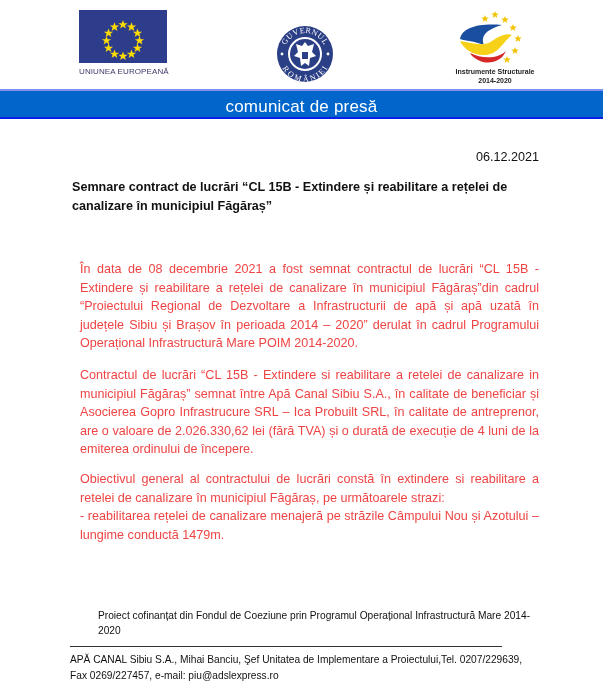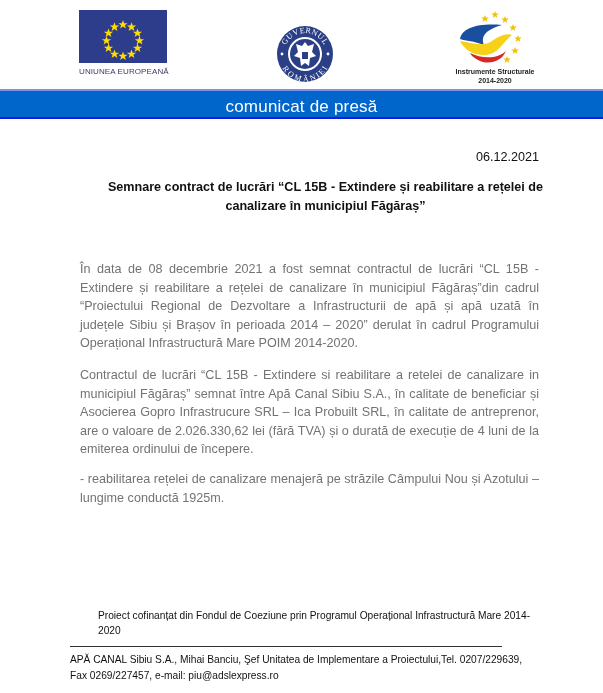--- a/index.html
+++ b/index.html
@@ -18,24 +18,24 @@
   .is-logo { position: absolute; left: 440px; top: 5px; width: 110px; height: 80px; }
   .is-label { position: absolute; left: 0; top: 62px; width: 110px; text-align: center; font-size: 7px; font-weight: bold; color: #222; line-height: 9px; }
 
   .press-band {
     position: absolute; left: 0; top: 89px; width: 603px; height: 30px;
     background: #0066cc; border-top: 2px solid #7f8ff0; border-bottom: 2px solid #0a1ee6;
     display: flex; align-items: flex-end; justify-content: center;
   }
   .press-band span { color: #ffffff; font-size: 17px; letter-spacing: 0.2px; }
 
-  .doc { position: absolute; left: 80px; width: 459px; font-family: "Liberation Sans", sans-serif; font-size: 12.6px; line-height: 18.5px; color: #737373; }
+  .doc { position: absolute; left: 80px; width: 459px; font-family: "Liberation Sans", sans-serif; font-size: 12.6px; line-height: 18.5px; color: #ef4444; }
 
   .date { position: absolute; top: 150px; right: 64px; font-size: 12.6px; }
-  .title { position: absolute; left: 96px; top: 178px; width: 459px; text-align: center; font-weight: bold; font-size: 12.6px; line-height: 18.5px; }
+  .title { position: absolute; left: 72px; top: 178px; width: 459px; font-weight: bold; font-size: 12.6px; line-height: 18.5px; }
 
   .p1 { top: 260px; text-align: justify; }
   .p2 { top: 366px; text-align: justify; }
   .p3 { top: 470px; text-align: justify; }
   .p3 .line { display: block; }
 
   .funding { position: absolute; left: 70px; top: 608px; width: 470px; font-size: 10.2px; line-height: 15px; padding-left: 28px; }
   .sep { position: absolute; left: 70px; top: 646px; width: 432px; height: 1px; background: #333; }
   .contact { position: absolute; left: 70px; top: 652px; width: 470px; font-size: 10.2px; line-height: 16px; }
 </style>
@@ -114,18 +114,19 @@
 
 <div class="date">06.12.2021</div>
 
 <div class="title">Semnare contract de lucrări “CL 15B - Extindere și reabilitare a rețelei de canalizare în municipiul Făgăraș”</div>
 
 <p class="doc p1">În data de  08 decembrie 2021 a fost semnat  contractul de lucrări  “CL 15B - Extindere și reabilitare a rețelei de canalizare în municipiul Făgăraș”din cadrul “Proiectului Regional de Dezvoltare a Infrastructurii de apă și apă uzată în județele Sibiu și Brașov în perioada 2014 – 2020” derulat în cadrul Programului Operațional Infrastructură Mare POIM 2014-2020.</p>
 
 <p class="doc p2">Contractul de lucrări “CL 15B - Extindere si reabilitare a retelei de canalizare in municipiul Făgăraș” semnat între Apă Canal Sibiu S.A., în calitate de beneficiar și Asocierea Gopro Infrastrucure SRL – Ica Probuilt SRL, în calitate de antreprenor, are o valoare de 2.026.330,62 lei (fără TVA) și o durată de execuție de 4 luni de la emiterea ordinului de începere.</p>
 
 <div class="doc p3">
-  <span class="line">- reabilitarea rețelei de  canalizare menajeră pe străzile Câmpului Nou și Azotului – lungime conductă 1925m.</span>
+  <span class="line" style="text-align: justify;"> Obiectivul general al  contractului de lucrări constă în extindere si reabilitare a retelei de canalizare în municipiul Făgăraș, pe următoarele strazi:</span>
+  <span class="line">- reabilitarea rețelei de  canalizare menajeră pe străzile Câmpului Nou și Azotului – lungime conductă 1479m.</span>
 </div>
 
 <div class="funding">Proiect cofinanțat din Fondul de Coeziune prin Programul Operațional Infrastructură Mare 2014-2020</div>
 <div class="sep"></div>
 <div class="contact">APĂ CANAL Sibiu S.A., Mihai Banciu, Şef Unitatea de Implementare a Proiectului,Tel. 0207/229639, Fax 0269/227457, e-mail: piu@adslexpress.ro</div>
 
 </body></html>

